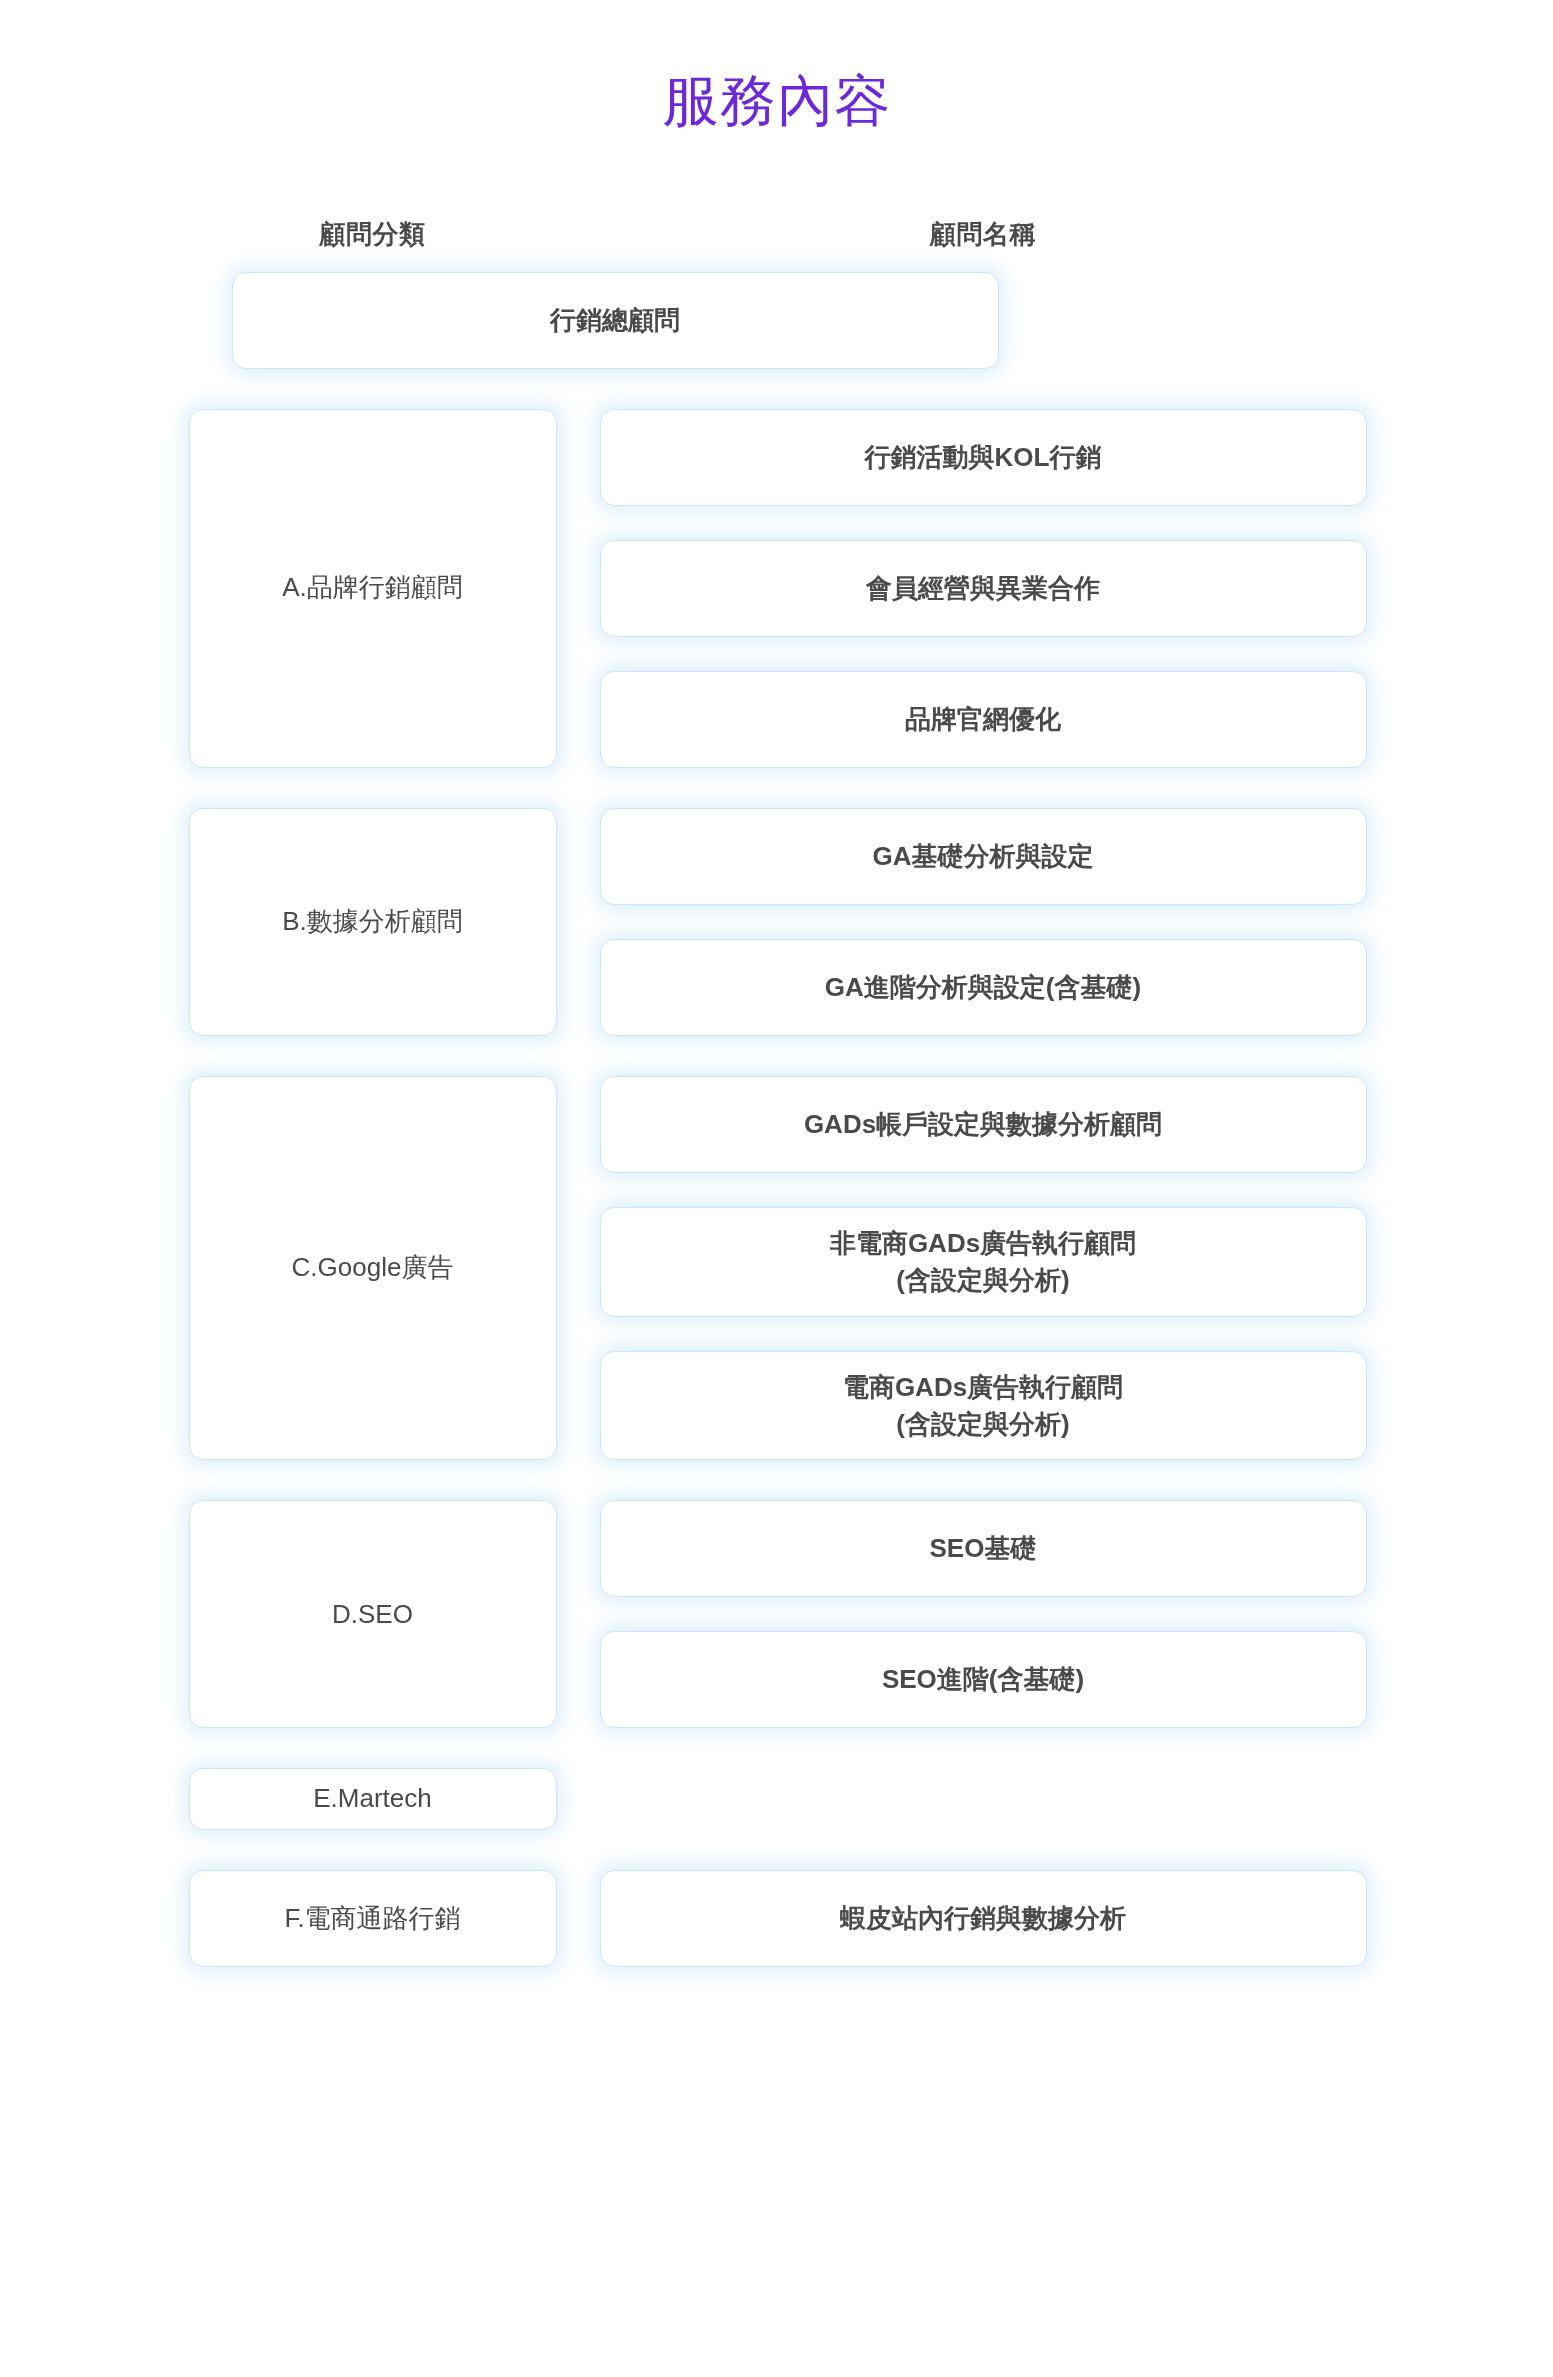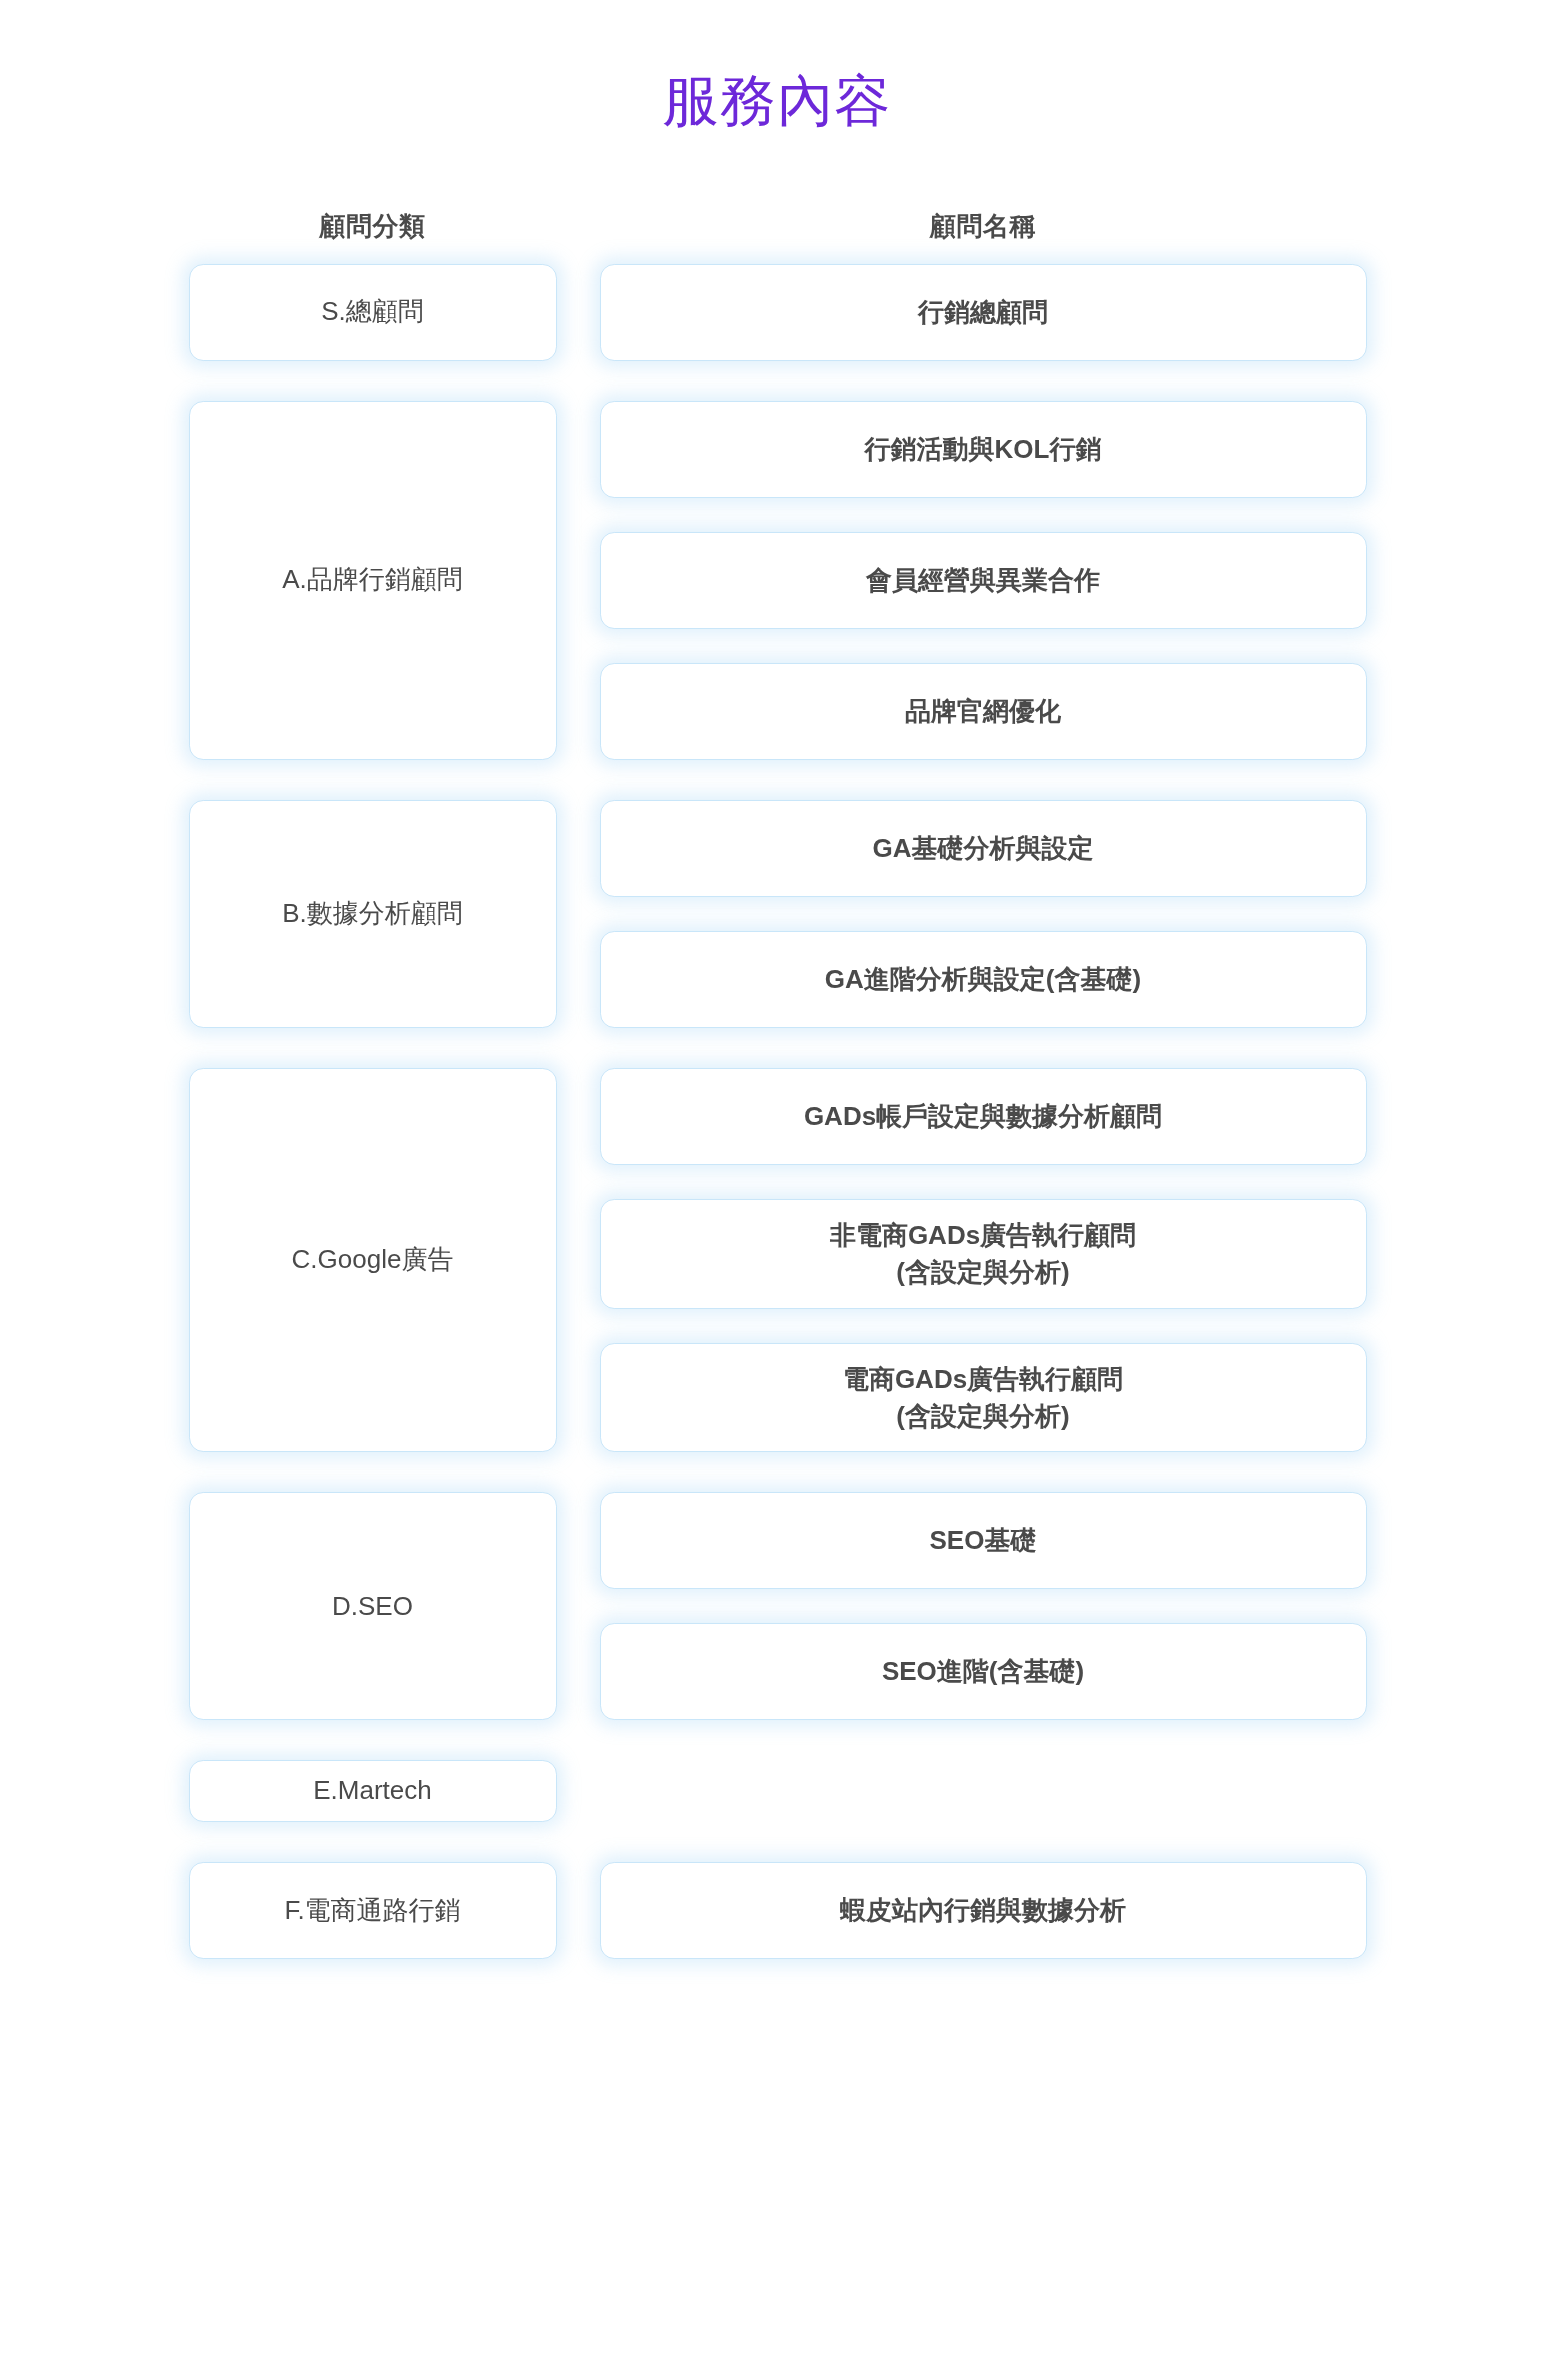--- a/index.html
+++ b/index.html
@@ -29,21 +29,21 @@
     font-size: 56px;
     font-weight: 400;
     color: #6d28d9;
     letter-spacing: 1.3px;
     padding-top: 70px;
     line-height: 1.1;
   }
 
   .table-wrap {
     width: 1177px;
-    margin: 0 auto;
+    margin: 8px auto;
     padding-top: 79px;
     box-sizing: border-box;
   }
 
   .header-row {
     display: flex;
     align-items: flex-end;
     padding-bottom: 22px;
   }
   .col-head {
@@ -123,23 +123,20 @@
   <div class="table-wrap">
 
     <div class="header-row">
       <div class="col-head left">顧問分類</div>
       <div class="col-head spacer"></div>
       <div class="col-head right">顧問名稱</div>
     </div>
 
     <div id="rows-container">
         <div class="cat-row">
-          <div class="cat-cell">
-            <div class="card cat-card">S.總顧問</div>
-          </div>
           <div class="gap-cell"></div>
           <div class="items-cell">
             <div class="card item-card">行銷總顧問</div>
           </div>
         </div>
         <div class="cat-row">
           <div class="cat-cell">
             <div class="card cat-card">A.品牌行銷顧問</div>
           </div>
           <div class="gap-cell"></div>

